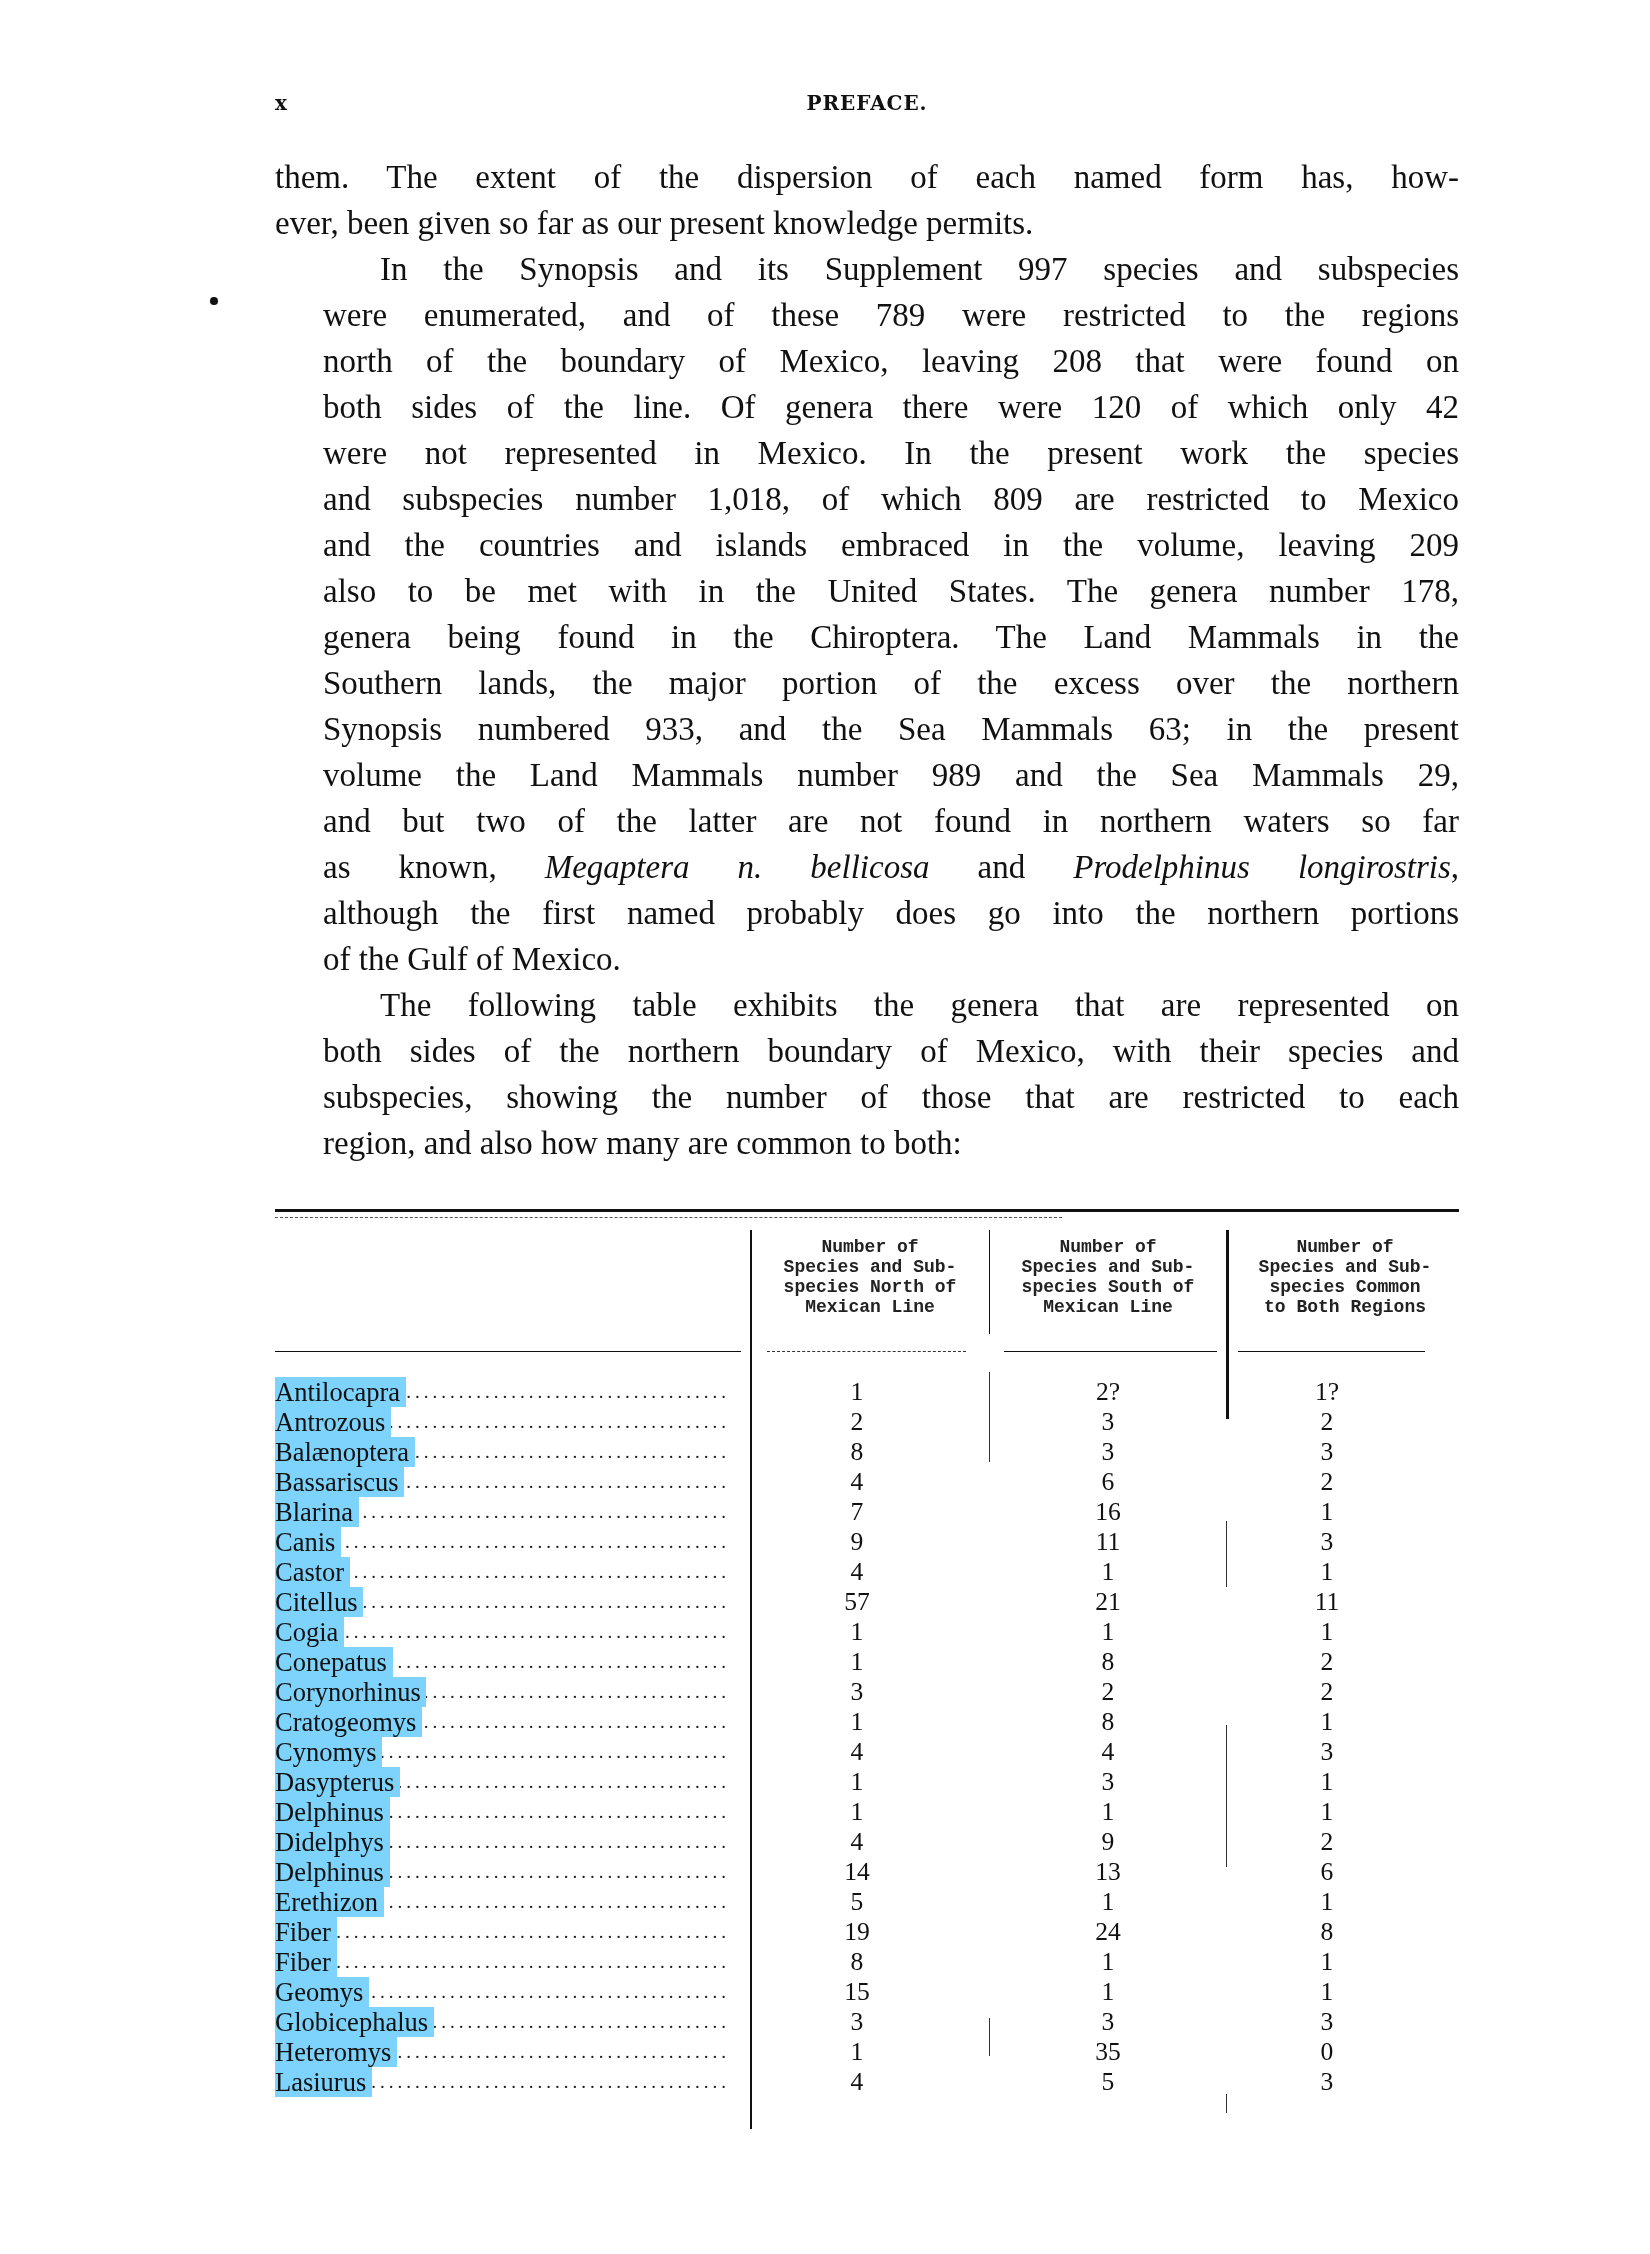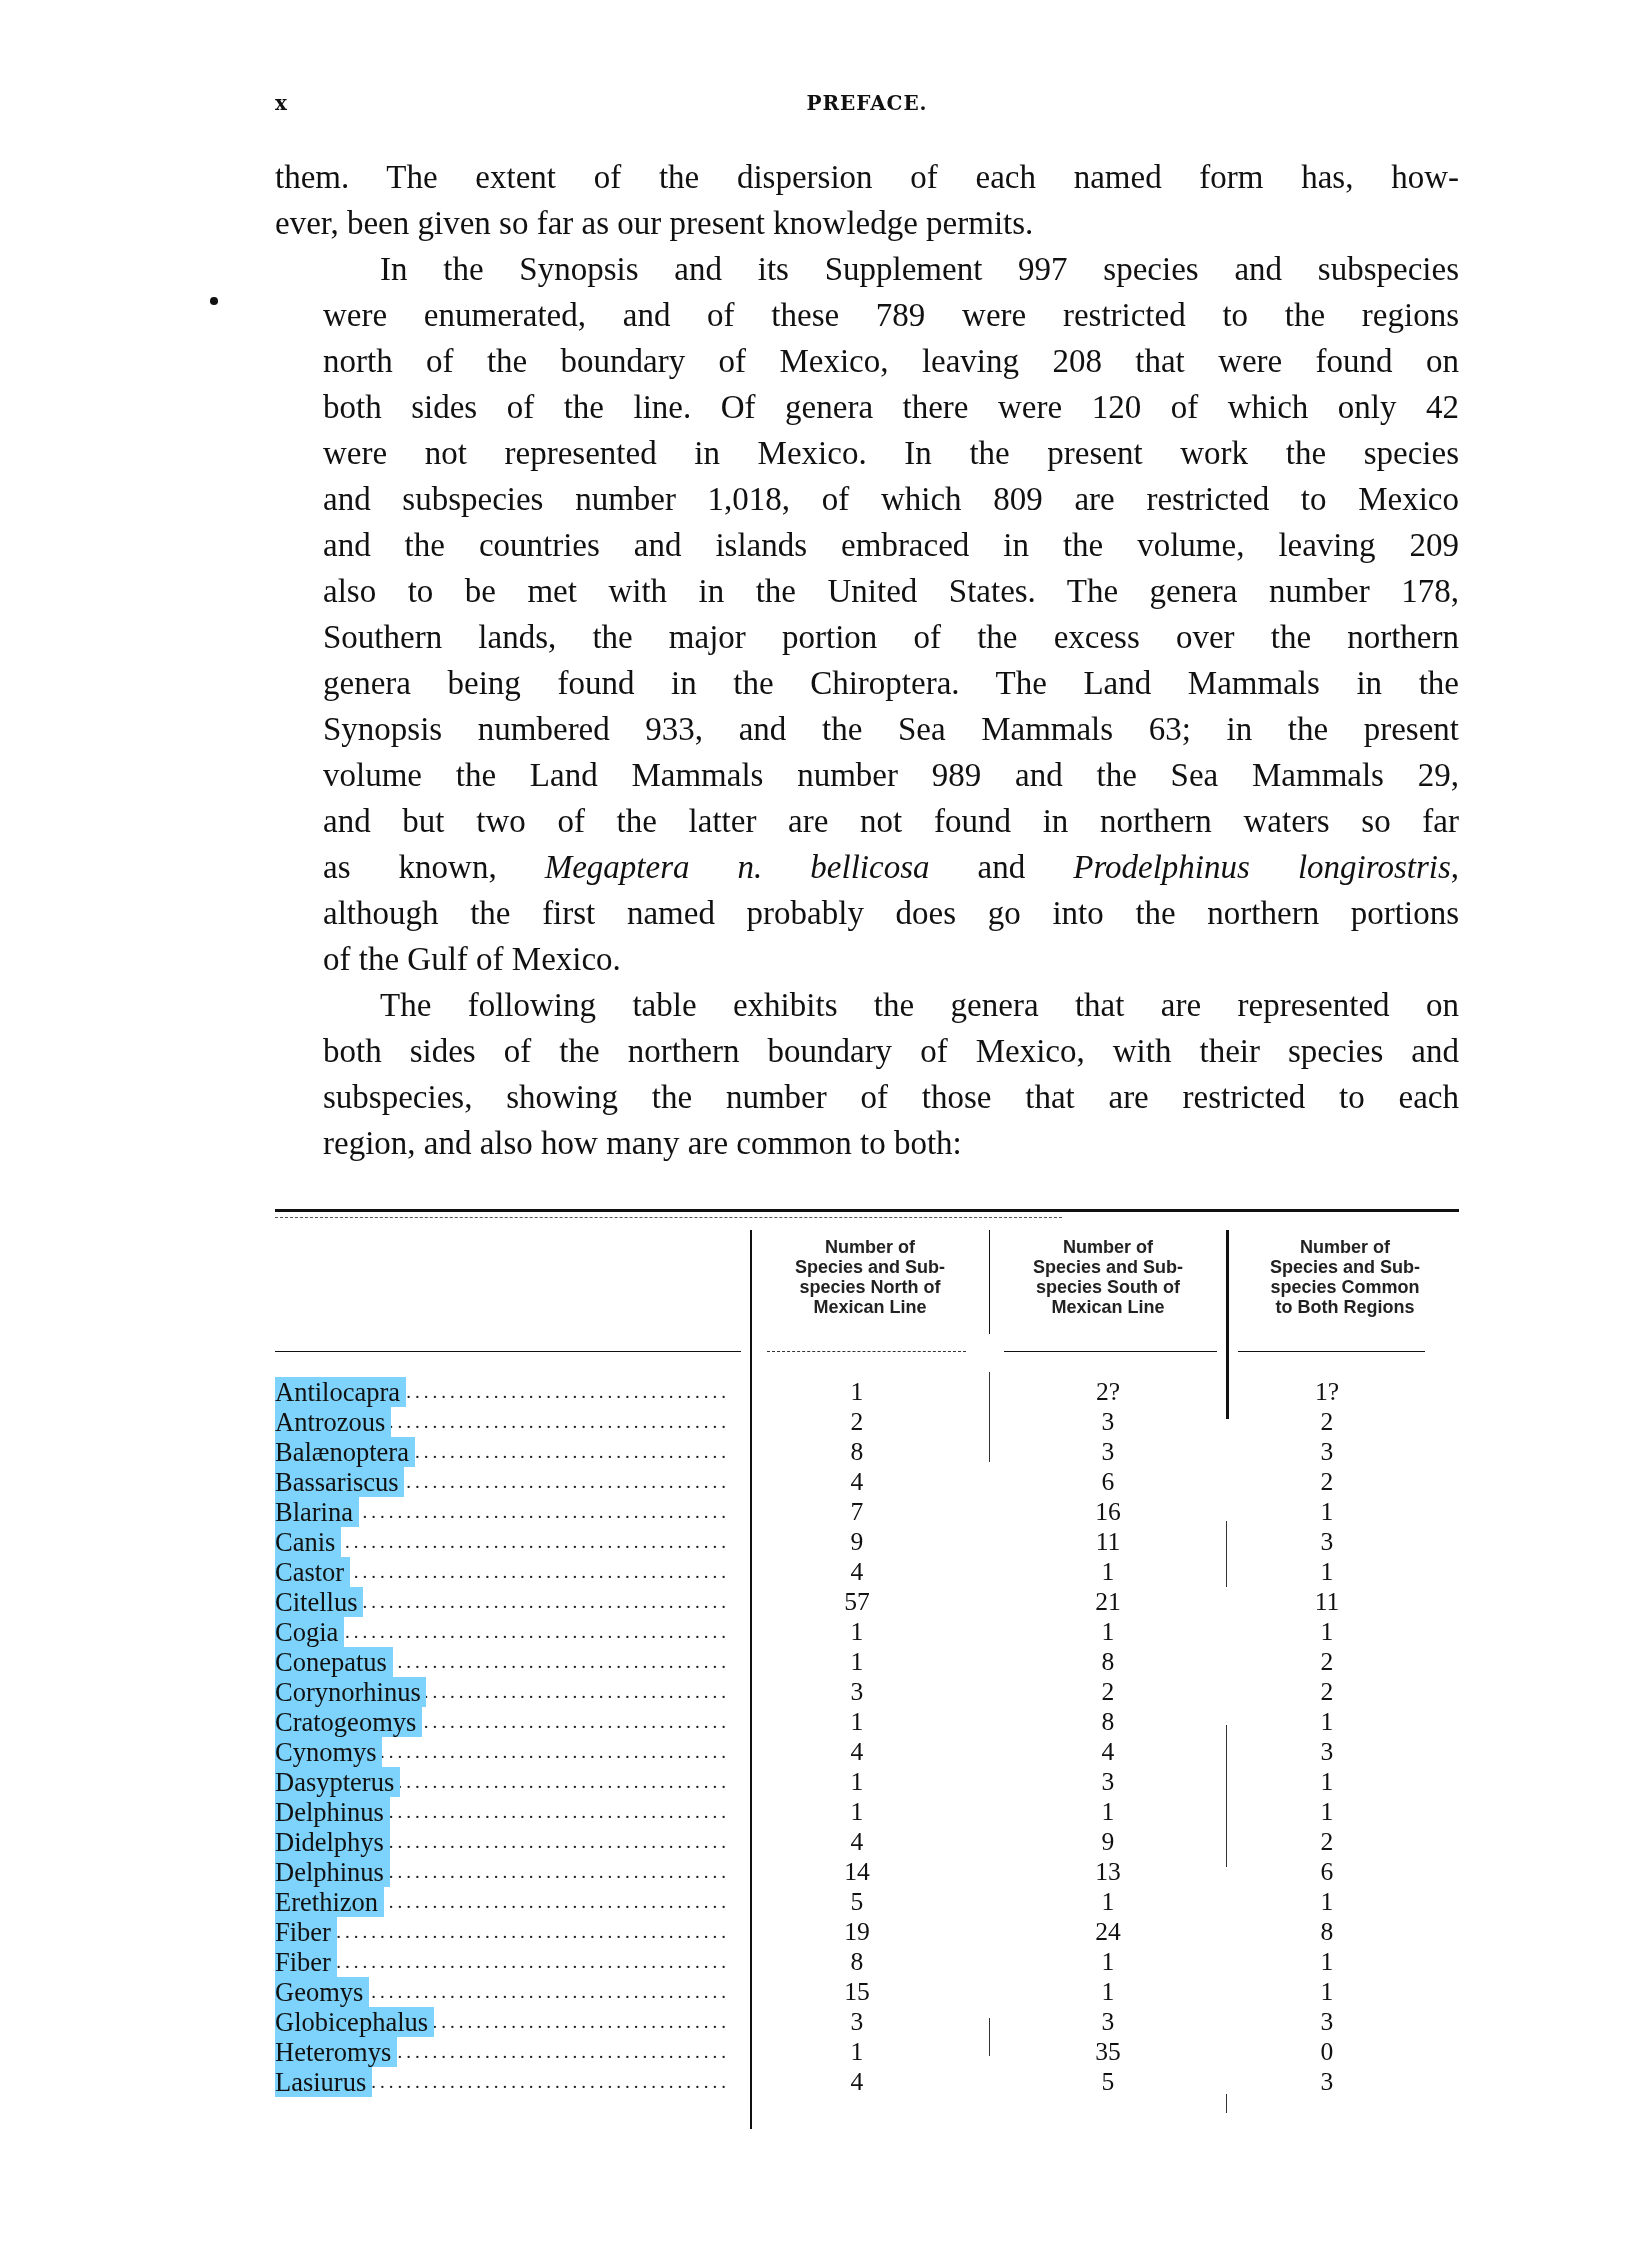--- a/index.html
+++ b/index.html
@@ -24,21 +24,21 @@
   .table-wrap { position: absolute; left: 275px; top: 1209px; width: 1184px; height: 927px; }
   .rule-top { position: absolute; left: 0; right: 0; top: 0; height: 2.8px; background: #111; }
   .rule-top-2 { position: absolute; left: 0; right: 397px; top: 7.6px; height: 0; border-top: 1.4px dashed #555; }
   .vsep { position: absolute; top: 21px; width: 1.9px; background: #111; }
   .vsep.s1 { left: 475px; height: 899px; }
   .vsep.s2 { left: 714px; height: 104px; width: 1.4px; }
   .vsep.s3 { left: 951px; height: 189px; width: 2.8px; }
   .vsep-frag { position: absolute; width: 1.4px; background: #333; }
 
   .col-head { position: absolute; top: 28px; height: 104px; text-align: center;
-    font-family: Liberation Sans, sans-serif; font-size: 18px; line-height: 20px; font-weight: bold; color: #222; }
+    font-family: Liberation Mono, monospace; font-size: 18px; line-height: 20px; font-weight: bold; color: #222; }
   .col-head.c1 { left: 485px; width: 220px; }
   .col-head.c2 { left: 723px; width: 220px; }
   .col-head.c3 { left: 961px; width: 218px; }
   .head-rule { position: absolute; top: 142px; height: 0; }
   .head-rule.r0 { left: 0; width: 466px; border-top: 1.9px solid #111; }
   .head-rule.r1 { left: 492px; width: 199px; border-top: 1.9px dashed #333; }
   .head-rule.r2 { left: 729px; width: 213px; border-top: 1.9px solid #111; }
   .head-rule.r3 { left: 963px; width: 187px; border-top: 1.9px solid #111; }
 
   .rows { position: absolute; left: 0; top: 168px; width: 1184px; }
@@ -70,22 +70,22 @@
       </p>
       <p class="indent" style="text-indent: 0px;">
         <span class="line" style="padding-left: 57px;">In the Synopsis and its Supplement 997 species and subspecies</span>
         <span class="line">were enumerated, and of these 789 were restricted to the regions</span>
         <span class="line">north of the boundary of Mexico, leaving 208 that were found on</span>
         <span class="line">both sides of the line.  Of genera there were 120 of which only 42</span>
         <span class="line">were not represented in Mexico.  In the present work the species</span>
         <span class="line">and subspecies number 1,018, of which 809 are restricted to Mexico</span>
         <span class="line">and the countries and islands embraced in the volume, leaving 209</span>
         <span class="line">also to be met with in the United States.  The genera number 178,</span>
+        <span class="line">genera being found in the Chiroptera.  The Land Mammals in the</span>
         <span class="line">Southern lands, the major portion of the excess over the northern</span>
-        <span class="line">genera being found in the Chiroptera.  The Land Mammals in the</span>
         <span class="line">Synopsis numbered 933, and the Sea Mammals 63; in the present</span>
         <span class="line">volume the Land Mammals number 989 and the Sea Mammals 29,</span>
         <span class="line">and but two of the latter are not found in northern waters so far</span>
         <span class="line">as known, <i>Megaptera n. bellicosa</i> and <i>Prodelphinus longirostris</i>,</span>
         <span class="line">although the first named probably does go into the northern portions</span>
         <span class="line last">of the Gulf of Mexico.</span>
       </p>
       <p class="indent" style="text-indent: 0px;">
         <span class="line" style="padding-left: 57px;">The following table exhibits the genera that are represented on</span>
         <span class="line">both sides of the northern boundary of Mexico, with their species and</span>

